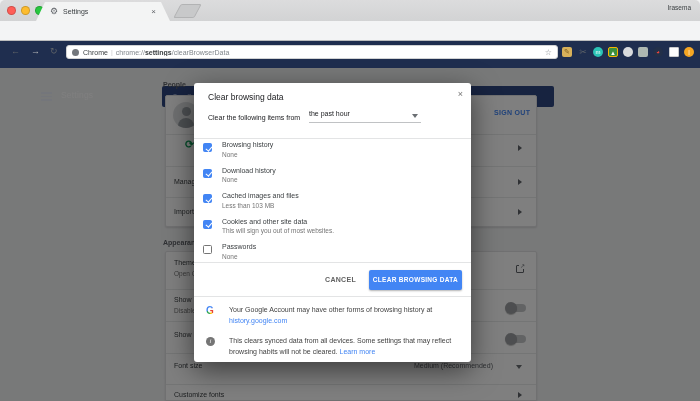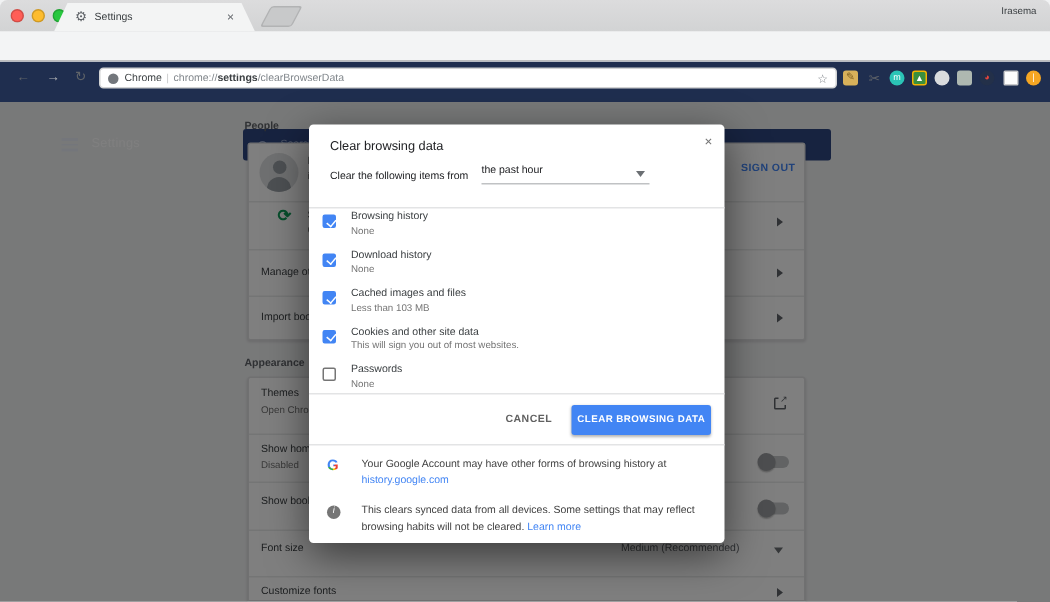--- a/index.html
+++ b/index.html
@@ -50,21 +50,21 @@
   #avatar { left:7px; top:6px; width:26px; height:26px; border-radius:50%; background:#dfe1e3; overflow:hidden; }
   #avatar::before { content:""; position:absolute; left:8.5px; top:5px; width:9px; height:9px; border-radius:50%; background:#9aa0a6; }
   #avatar::after { content:""; position:absolute; left:5px; top:16px; width:16px; height:10px; border-radius:8px 8px 0 0; background:#9aa0a6; }
   #signout { left:328px; top:13px; font-size:7px; font-weight:bold; color:#4285f4; letter-spacing:.3px; }
   #sync-icon { left:19px; top:43px; font-size:11px; font-weight:bold; color:#0f9d58; line-height:1; }
   .extlink { position:absolute; width:8px; height:8px; border:1px solid #5f6368; border-radius:1px; }
   .extlink::after { content:"\2197"; position:absolute; right:-2px; top:-4px; font-size:6px; color:#5f6368; background:#fff; padding-left:1px; }
 
   
   #overlay { left:0; top:41px; width:700px; height:360px; background:rgba(0,0,0,0.5); z-index:10; }
-  #dialog { left:206px; top:83px; width:277px; height:279px; background:#fff; border-radius:3px; box-shadow:0 8px 28px rgba(0,0,0,.55); z-index:20; }
+  #dialog { left:194px; top:83px; width:277px; height:279px; background:#fff; border-radius:3px; box-shadow:0 8px 28px rgba(0,0,0,.55); z-index:20; }
   #dlg-title { left:14px; top:9px; font-size:8.5px; color:#202124; }
   #dlg-close { right:8px; top:7px; font-size:9px; color:#757575; line-height:1; }
   #dlg-range-label { left:14px; top:31px; font-size:7px; color:#202124; }
   #dlg-dropdown { left:115px; top:27px; width:112px; height:13px; border-bottom:1px solid #c0c2c4; font-size:7px; color:#202124; }
   #dlg-dropdown .caret-d { right:3px; top:4px; }
   #dlg-list { left:0; top:55px; width:277px; height:125px; border-top:1px solid #e3e4e5; border-bottom:1px solid #e3e4e5; overflow:hidden; }
   .dlg-row { position:relative; height:25.6px; }
   .cb { position:absolute; left:9px; top:4px; width:9px; height:9px; border-radius:1.5px; border:1px solid #757575; background:#fff; }
   .cb.checked { background:#4285f4; border-color:#4285f4; }
   .cb.checked::after { content:""; position:absolute; left:2.5px; top:0.5px; width:2.5px; height:5px; border:solid #fff; border-width:0 1.4px 1.4px 0; transform:rotate(40deg); }

